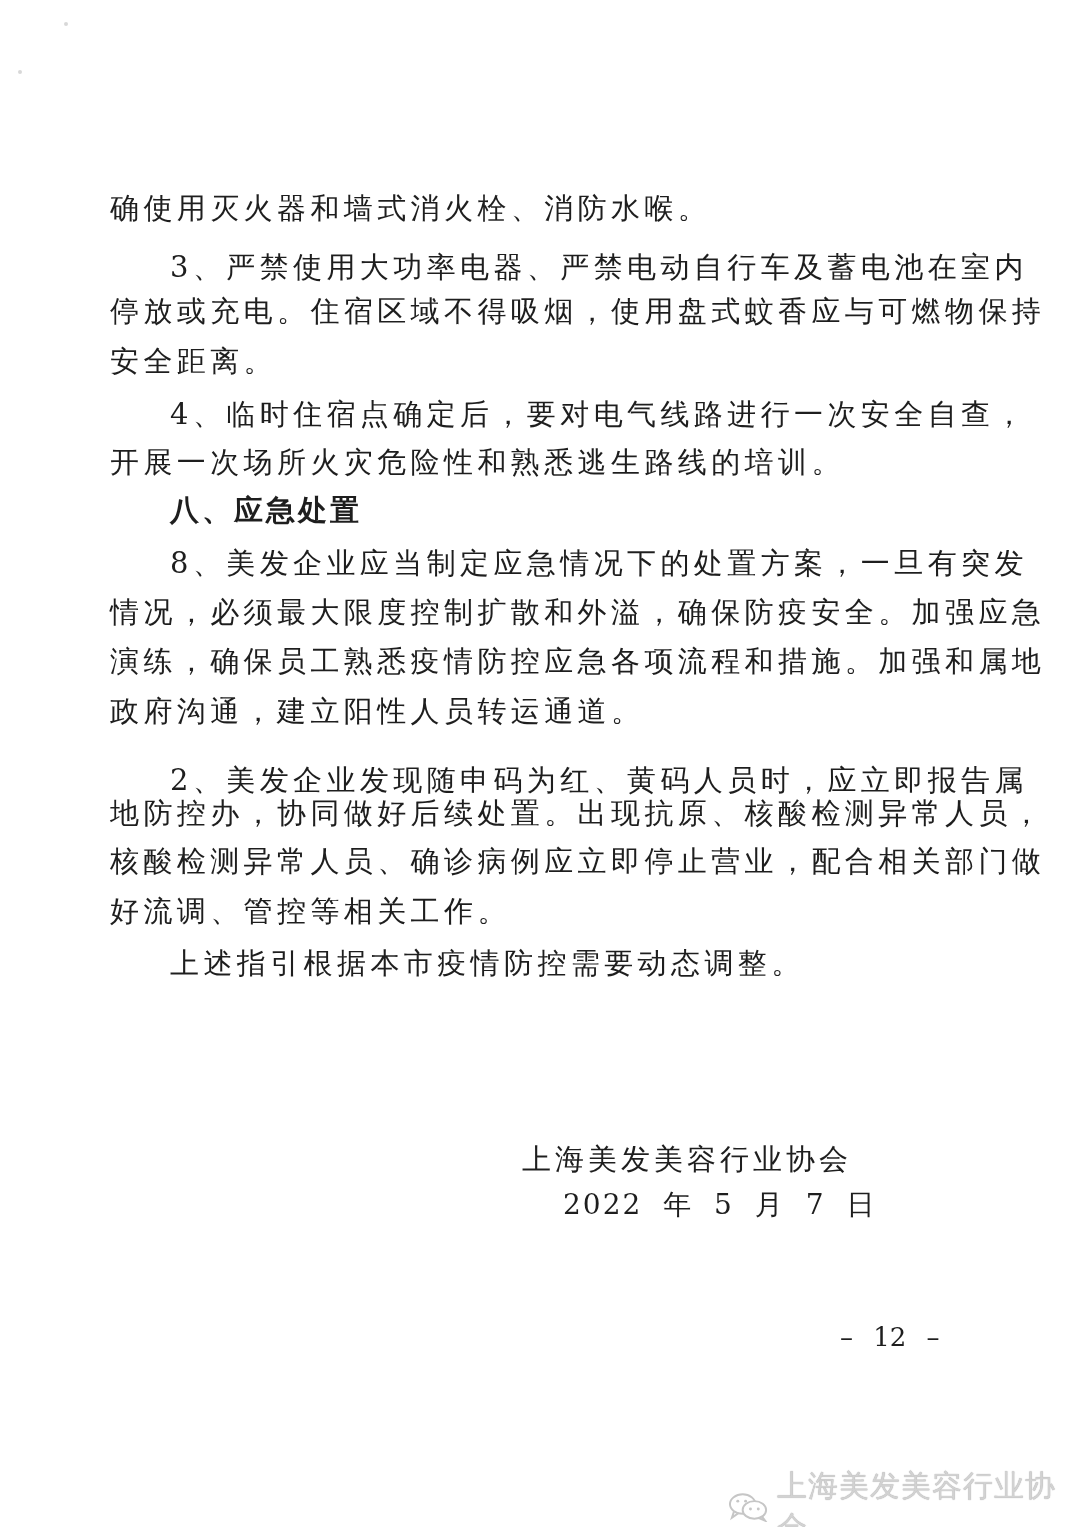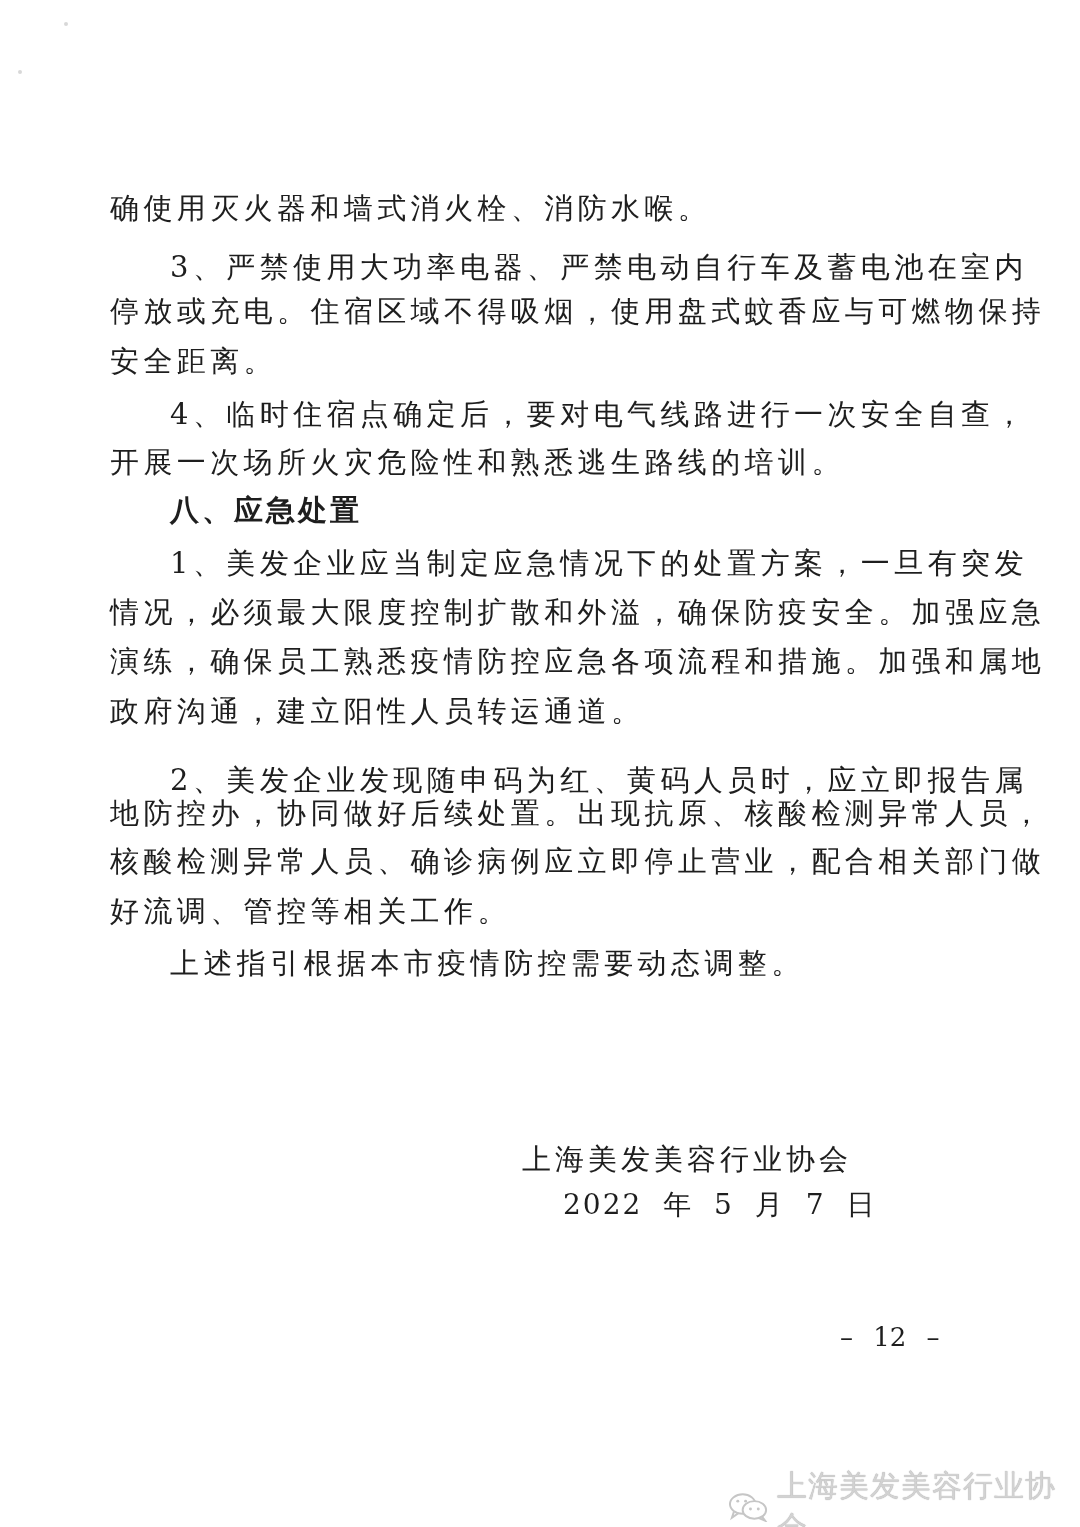--- a/index.html
+++ b/index.html
@@ -121,21 +121,21 @@
 
   <div class="line" style="top:190px;">确使用灭火器和墙式消火栓、消防水喉。</div>
   <div class="line indent" style="top:232px;margin-top:17px;">3、严禁使用大功率电器、严禁电动自行车及蓄电池在室内</div>
   <div class="line" style="top:293px;">停放或充电。住宿区域不得吸烟，使用盘式蚊香应与可燃物保持</div>
   <div class="line" style="top:343px;">安全距离。</div>
   <div class="line indent" style="top:396px;">4、临时住宿点确定后，要对电气线路进行一次安全自查，</div>
   <div class="line" style="top:444px;">开展一次场所火灾危险性和熟悉逃生路线的培训。</div>
 
   <div class="heading" style="top:491px;">八、应急处置</div>
 
-  <div class="line indent" style="top:545px;">1、美发企业应当制定应急情况下的处置方案，一旦有突发</div>
+  <div class="line indent" style="top:545px;">8、美发企业应当制定应急情况下的处置方案，一旦有突发</div>
   <div class="line" style="top:594px;">情况，必须最大限度控制扩散和外溢，确保防疫安全。加强应急</div>
   <div class="line" style="top:643px;">演练，确保员工熟悉疫情防控应急各项流程和措施。加强和属地</div>
   <div class="line" style="top:693px;">政府沟通，建立阳性人员转运通道。</div>
   <div class="line indent" style="top:762px;">2、美发企业发现随申码为红、黄码人员时，应立即报告属</div>
   <div class="line" style="top:795px;">地防控办，协同做好后续处置。出现抗原、核酸检测异常人员，</div>
   <div class="line" style="top:843px;">核酸检测异常人员、确诊病例应立即停止营业，配合相关部门做</div>
   <div class="line" style="top:893px;">好流调、管控等相关工作。</div>
   <div class="line indent" style="top:945px;">上述指引根据本市疫情防控需要动态调整。</div>
 
   <div class="signature">上海美发美容行业协会</div>

